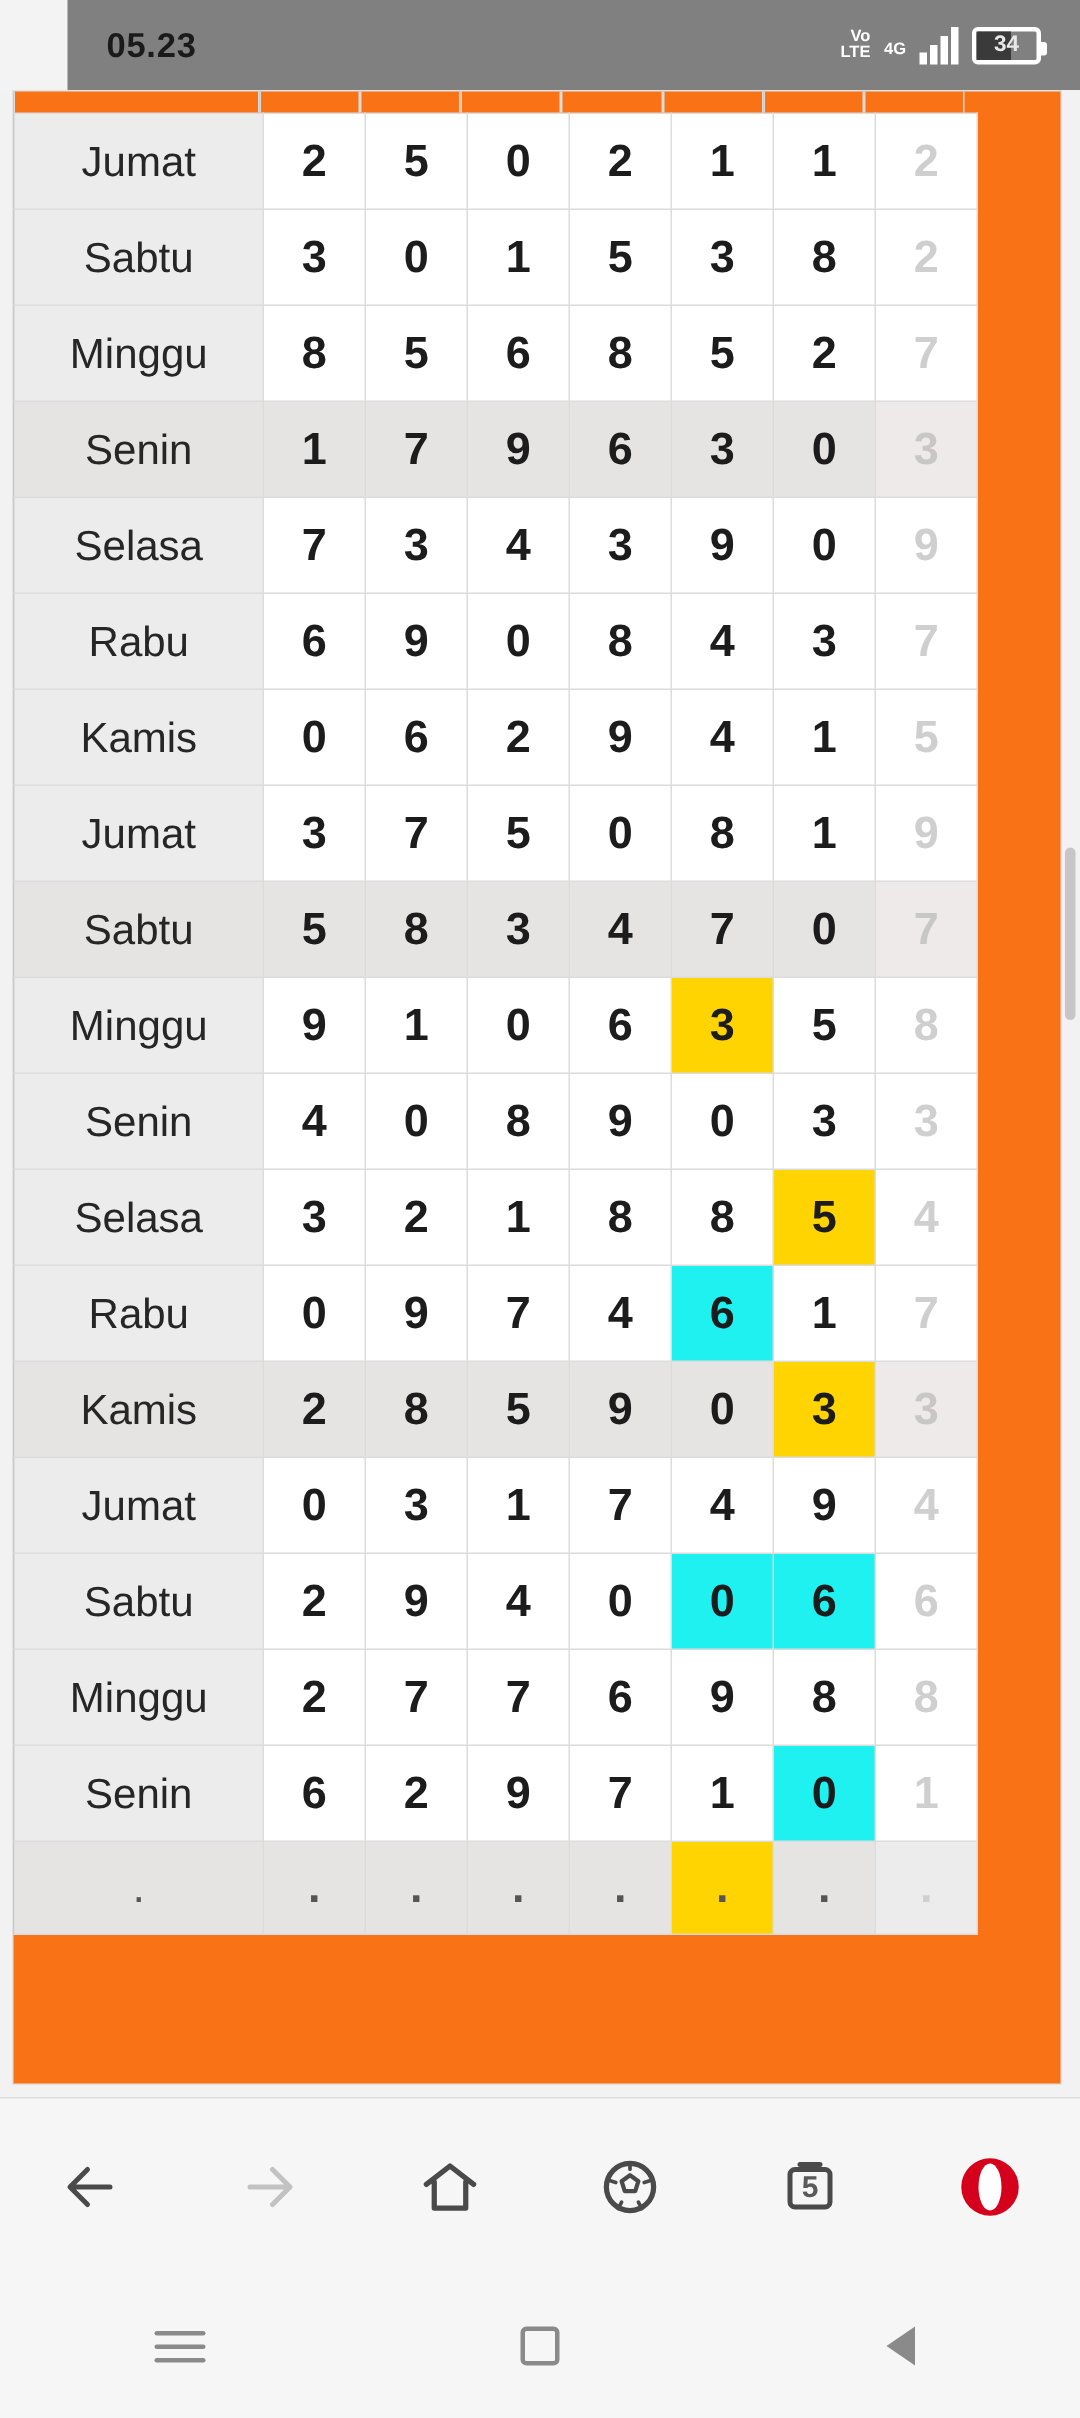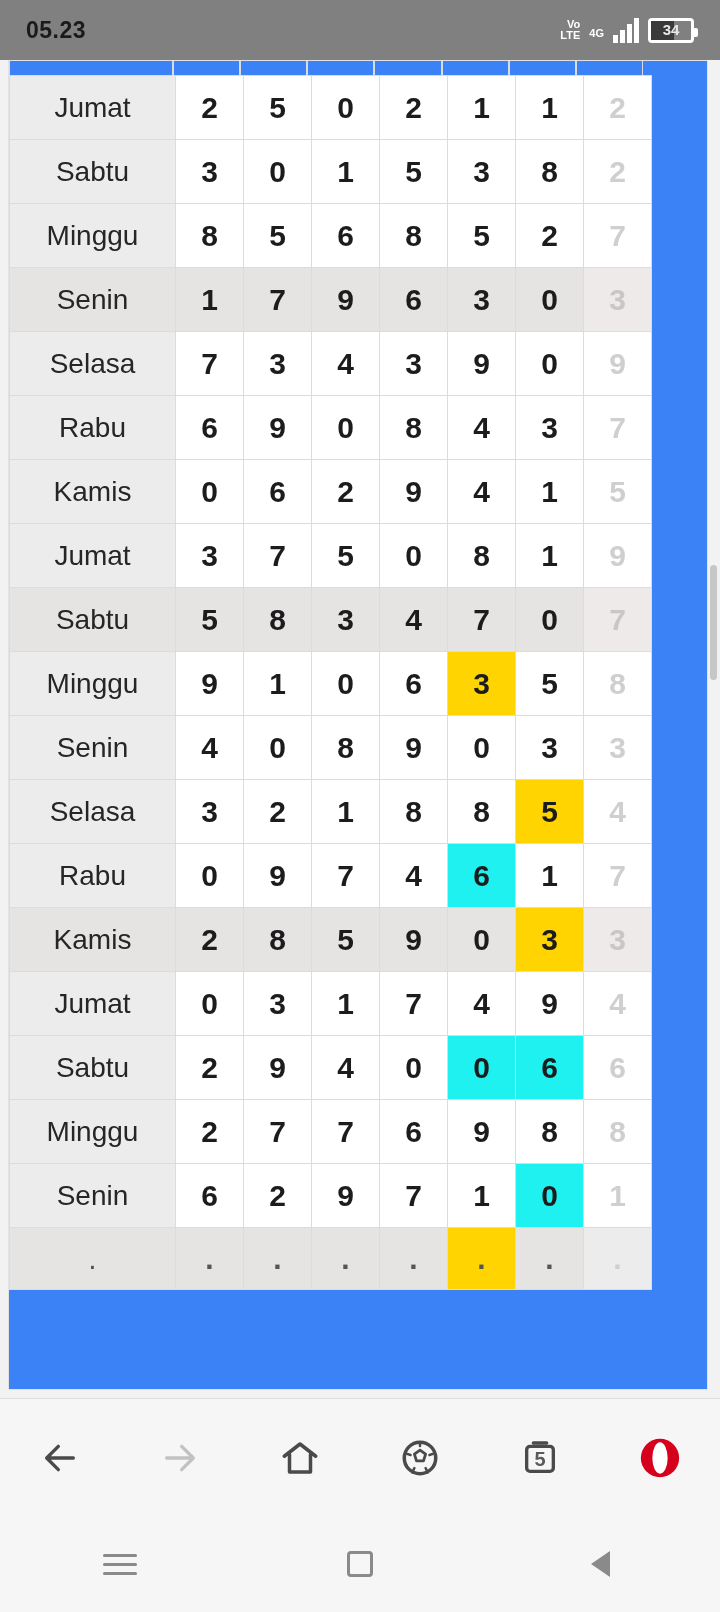--- a/index.html
+++ b/index.html
@@ -20,20 +20,21 @@
   
   .statusbar {
     height: 60px;
     background: #808080;
     color: #ffffff;
     display: flex;
     align-items: center;
     justify-content: space-between;
     padding: 4px 26px;
     flex: 0 0 auto;
+    margin-left: 45px;
   }
   .statusbar .clock {
     font-size: 23px;
     font-weight: bold;
     color: #1a1a1a;
     letter-spacing: .5px;
   }
   .status-right {
     display: flex;
     align-items: center;
@@ -93,21 +94,21 @@
   .viewport {
     position: relative;
     flex: 1 1 auto;
     background: #f2f2f2;
     overflow: hidden;
   }
   .page {
     position: absolute;
     left: 8px; top: 0;
     width: 700px;
-    background: #3b82f6;
+    background: #f97316;
     border: 1px solid #e2e2e2;
     height: 1330px;
   }
   .tbl {
     border-collapse: collapse;
     width: 634px;
     margin-left: 0;
     table-layout: fixed;
   }
   .tbl td {

